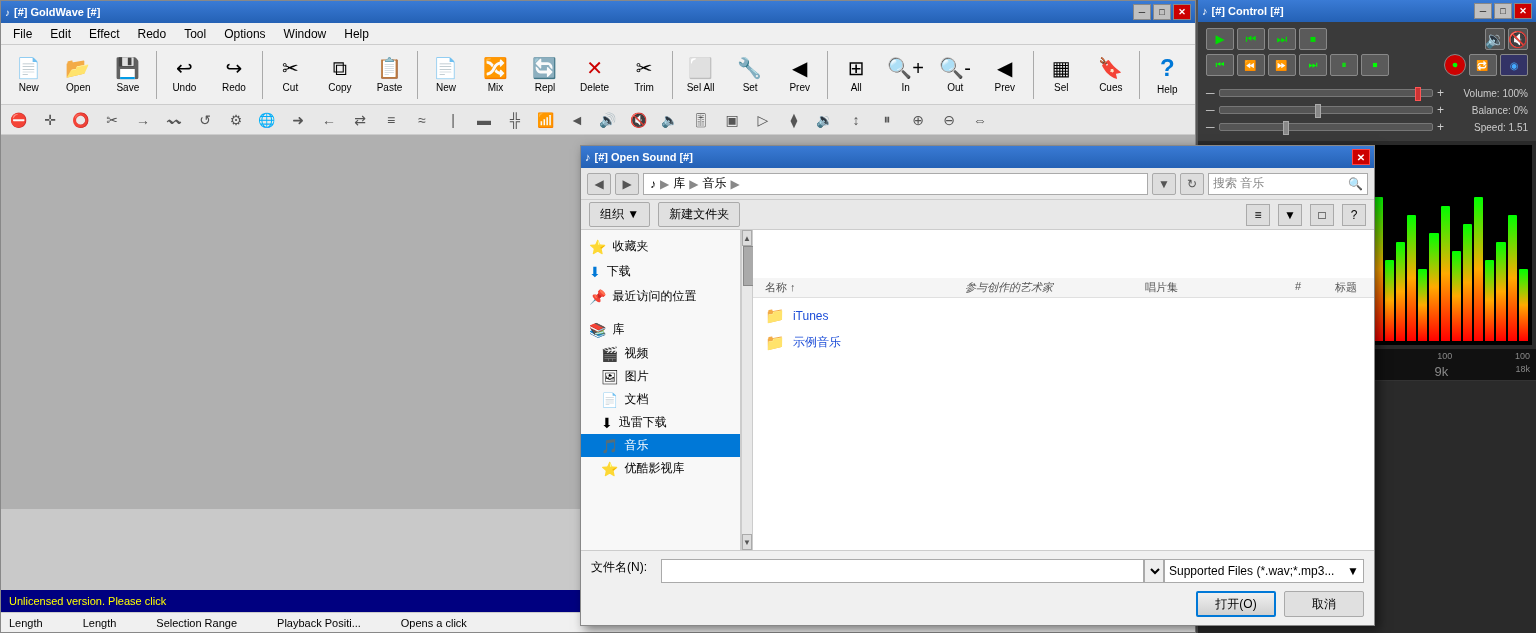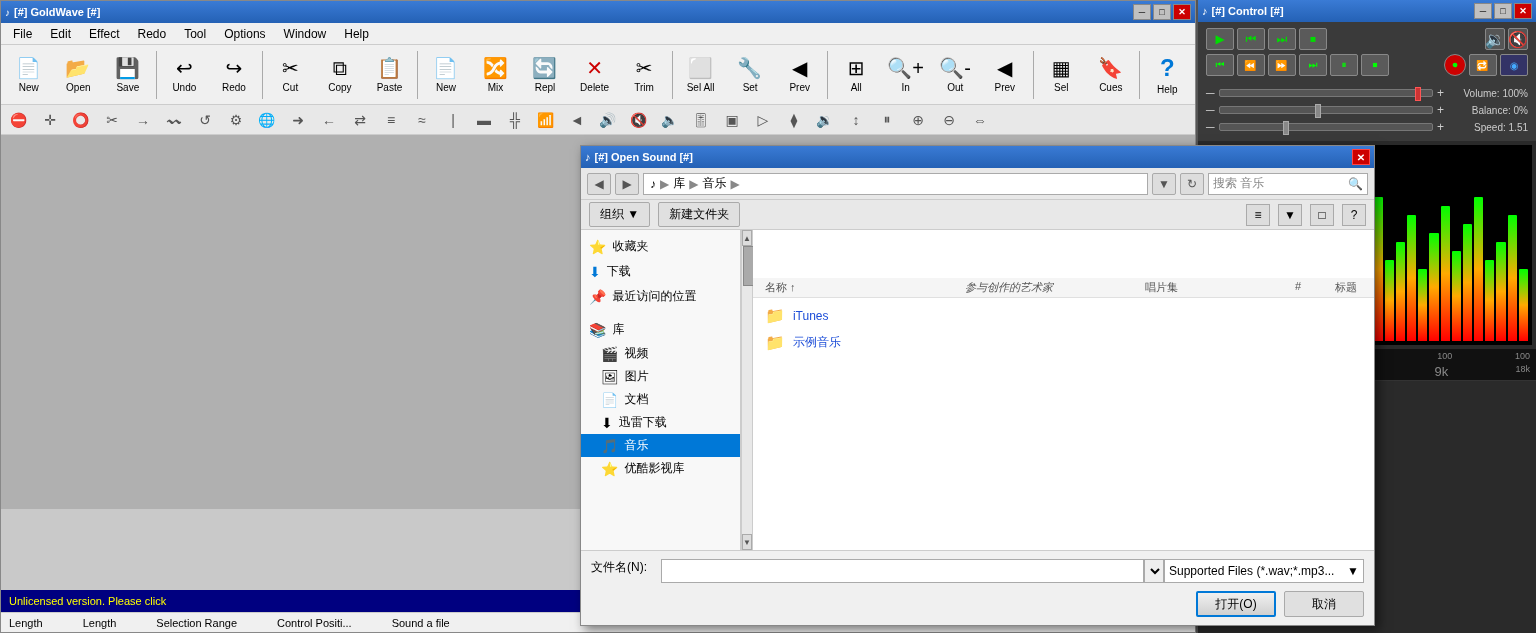--- a/index.html
+++ b/index.html
@@ -687,22 +687,22 @@
   </div>
 
   <div class="status-bar">
     <span>Unlicensed version. Please click</span>
   </div>
 
   <div class="info-bar">
     <span>Length</span>
     <span>Length</span>
     <span>Selection Range</span>
-    <span>Control Positi...</span>
-    <span>Sound a file</span>
+    <span>Playback Positi...</span>
+    <span>Opens a click</span>
   </div>
 </div>
 
 <div class="control-panel">
 
   <div class="control-title-bar">
     <div style="display:flex;align-items:center;gap:4px;">
       <span>♪</span>
       <span>[#] Control [#]</span>
     </div>

